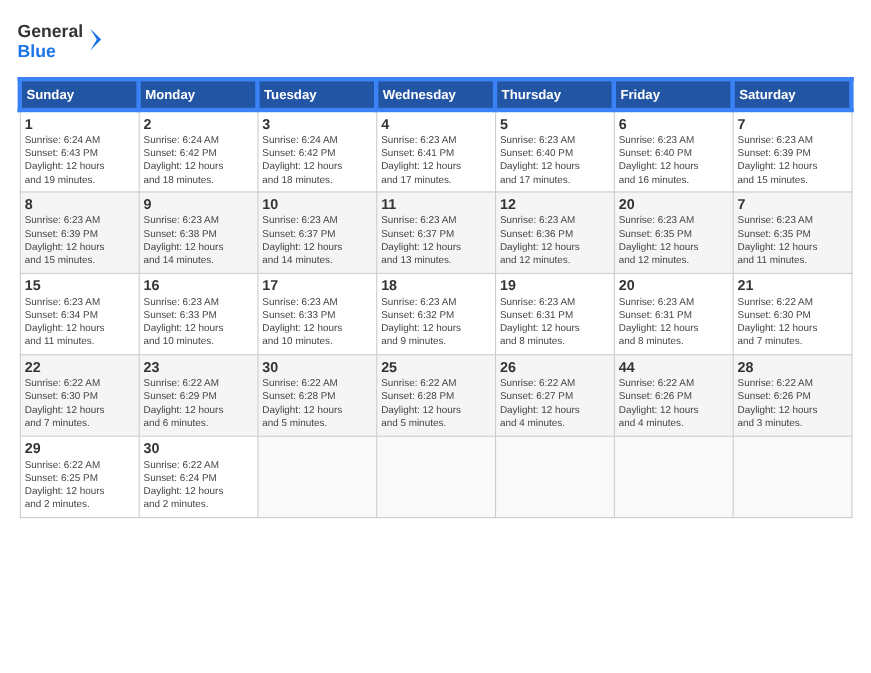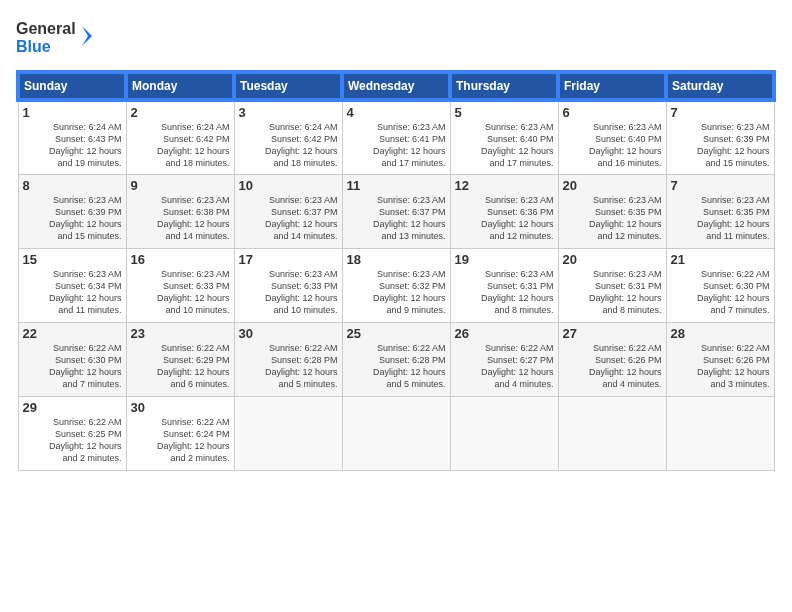--- a/index.html
+++ b/index.html
@@ -69,21 +69,20 @@
       font-size: 13px;
       font-weight: bold;
       color: #333;
       display: block;
       margin-bottom: 1px;
     }
     .cell-text {
       font-size: 9px;
       color: #444;
       line-height: 1.35;
-      text-align: right;
     }
     .empty-cell {
       background: #f9f9f9 !important;
     }
   </style>
 </head>
 <body>
 <div class="page">
 
   <div class="header">
@@ -296,21 +295,21 @@
 and 5 minutes.</div>
           </td>
           <td>
             <span class="day-number">26</span>
             <div class="cell-text" style="white-space: pre-line;">Sunrise: 6:22 AM
 Sunset: 6:27 PM
 Daylight: 12 hours
 and 4 minutes.</div>
           </td>
           <td>
-            <span class="day-number">27</span>
+            <span class="day-number">44</span>
             <div class="cell-text" style="white-space: pre-line;">Sunrise: 6:22 AM
 Sunset: 6:26 PM
 Daylight: 12 hours
 and 4 minutes.</div>
           </td>
           <td>
             <span class="day-number">28</span>
             <div class="cell-text" style="white-space: pre-line;">Sunrise: 6:22 AM
 Sunset: 6:26 PM
 Daylight: 12 hours

